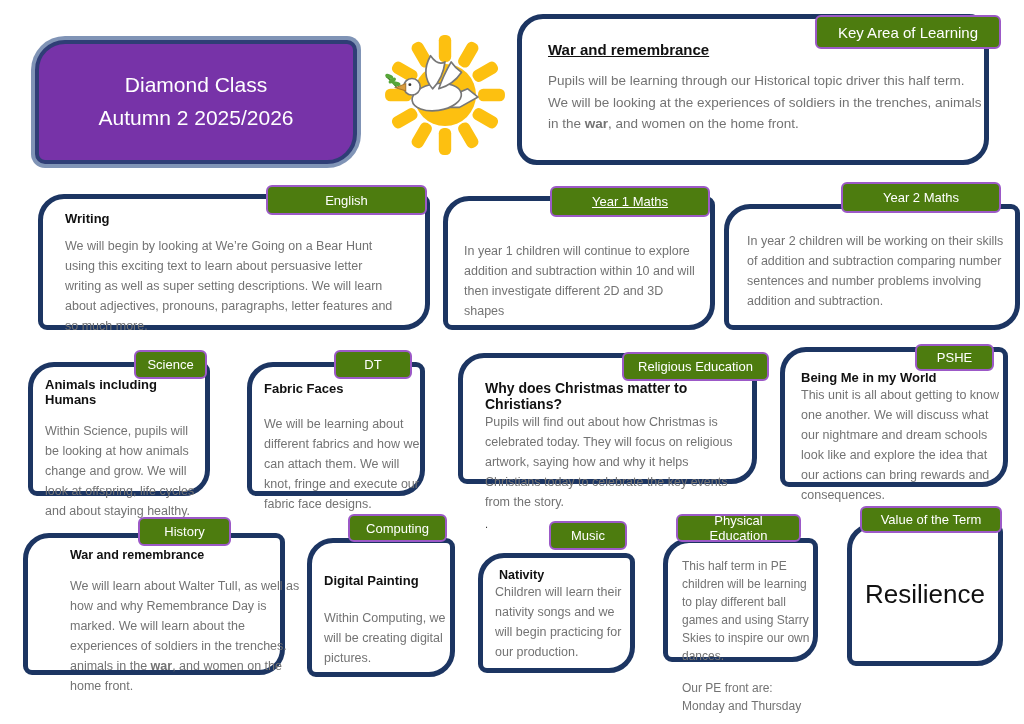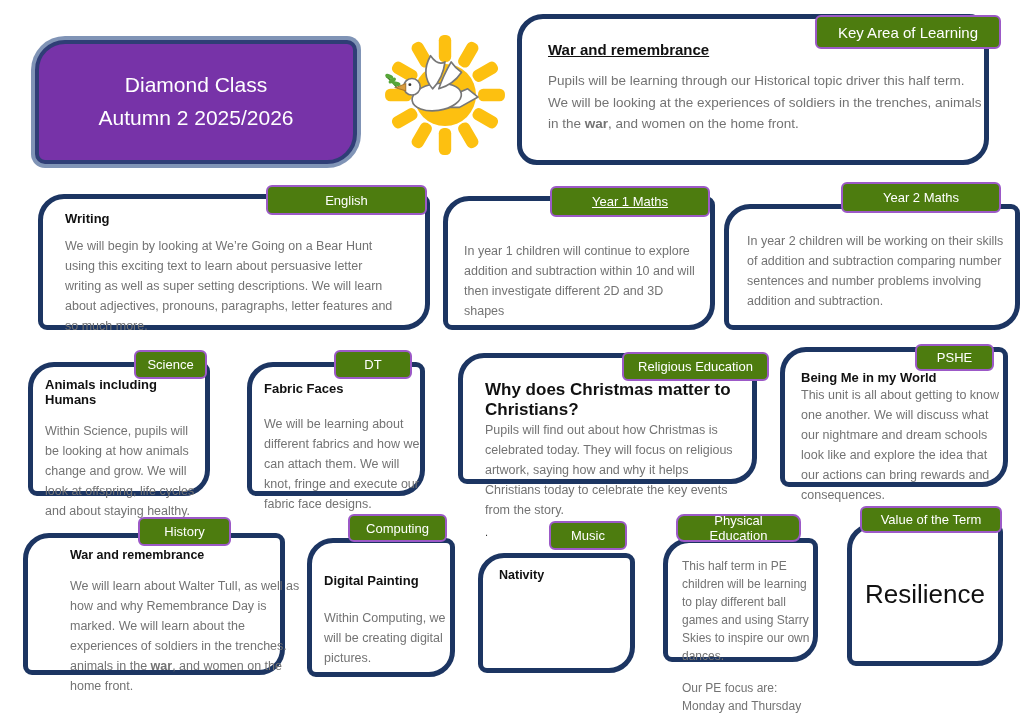--- a/index.html
+++ b/index.html
@@ -65,21 +65,21 @@
   .science p { width:158px; margin-top:14px; }
   
   .card.dt { left:247px; top:362px; width:178px; height:134px; }
   .dt .tab { top:-17px; right:8px; width:78px; height:29px; }
   .dt .inner { padding:14px 0 0 12px; }
   .dt p { width:158px; margin-top:18px; }
   
   .card.re { left:458px; top:353px; width:299px; height:131px; }
   .re .tab { top:-6px; right:-17px; width:147px; height:29px; }
   .re .inner { padding:22px 0 0 22px; }
-  .re h3 { font-size:17px; }
+  .re h3 { font-size:14px; }
   .re p { width:258px; }
   .re .dot { font-size:11px; color:#333; margin-top:6px; }
   
   .card.pshe { left:780px; top:347px; width:228px; height:140px; }
   .pshe .tab { top:-8px; right:9px; width:79px; height:27px; }
   .pshe .inner { padding:18px 0 0 16px; }
   .pshe p { width:200px; }
   
   .card.history { left:23px; top:533px; width:262px; height:142px;padding-left:28px; }
   .history .tab { top:-21px; left:110px; width:93px; height:29px; }
@@ -92,21 +92,21 @@
   .computing .inner { padding:30px 0 0 12px; }
   .computing p { width:126px; margin-top:20px; }
   
   .card.music { left:478px; top:553px; width:157px; height:120px; }
   .music .tab { top:-37px; left:66px; width:78px; height:29px; }
   .music .inner { padding:10px 0 0 12px; }
   .music h3 { padding-left:4px; font-size:12.5px; }
   .music p { width:136px; }
   
   .card.pe { left:663px; top:538px; width:155px; height:124px; }
-  .pe .tab { top:-29px; left:8px; width:125px; height:28px;border-radius:8px; }
+  .pe .tab { top:-29px; left:8px; width:125px; height:28px; }
   .pe .inner { padding:14px 0 0 14px; }
   .pe p { width:132px; font-size:12px; line-height:1.5; }
   .pe p + p { margin-top:14px; }
   
   .card.value { left:847px; top:523px; width:156px; height:143px; }
   .value .tab { top:-22px; right:-4px; width:142px; height:27px; }
   .value .inner { height:100%; display:flex; align-items:center; justify-content:center; }
   .value .big { font-size:26px; color:#111; }
 </style>
 </head>
@@ -233,28 +233,29 @@
     <div class="inner">
       <h3>Digital Painting</h3>
       <p>Within Computing, we will be creating digital pictures.</p>
     </div>
   </div>
 
   <div class="card music">
     <div class="tab">Music</div>
     <div class="inner">
       <h3>Nativity</h3>
+      <p>Children will learn their nativity songs and we will begin practicing for our production.</p>
     </div>
   </div>
 
   <div class="card pe">
     <div class="tab">Physical Education</div>
     <div class="inner">
       <p>This half term in PE children will be learning to play different ball games and using Starry Skies to inspire our own dances.</p>
-      <p><span>Our PE focus are:</span><br><span>Monday and Thursday</span></p>
+      <p><span>Our PE front are:</span><br><span>Monday and Thursday</span></p>
     </div>
   </div>
 
   <div class="card value">
     <div class="tab">Value of the Term</div>
     <div class="inner">
       <div class="big">Resilience</div>
     </div>
   </div>
 

